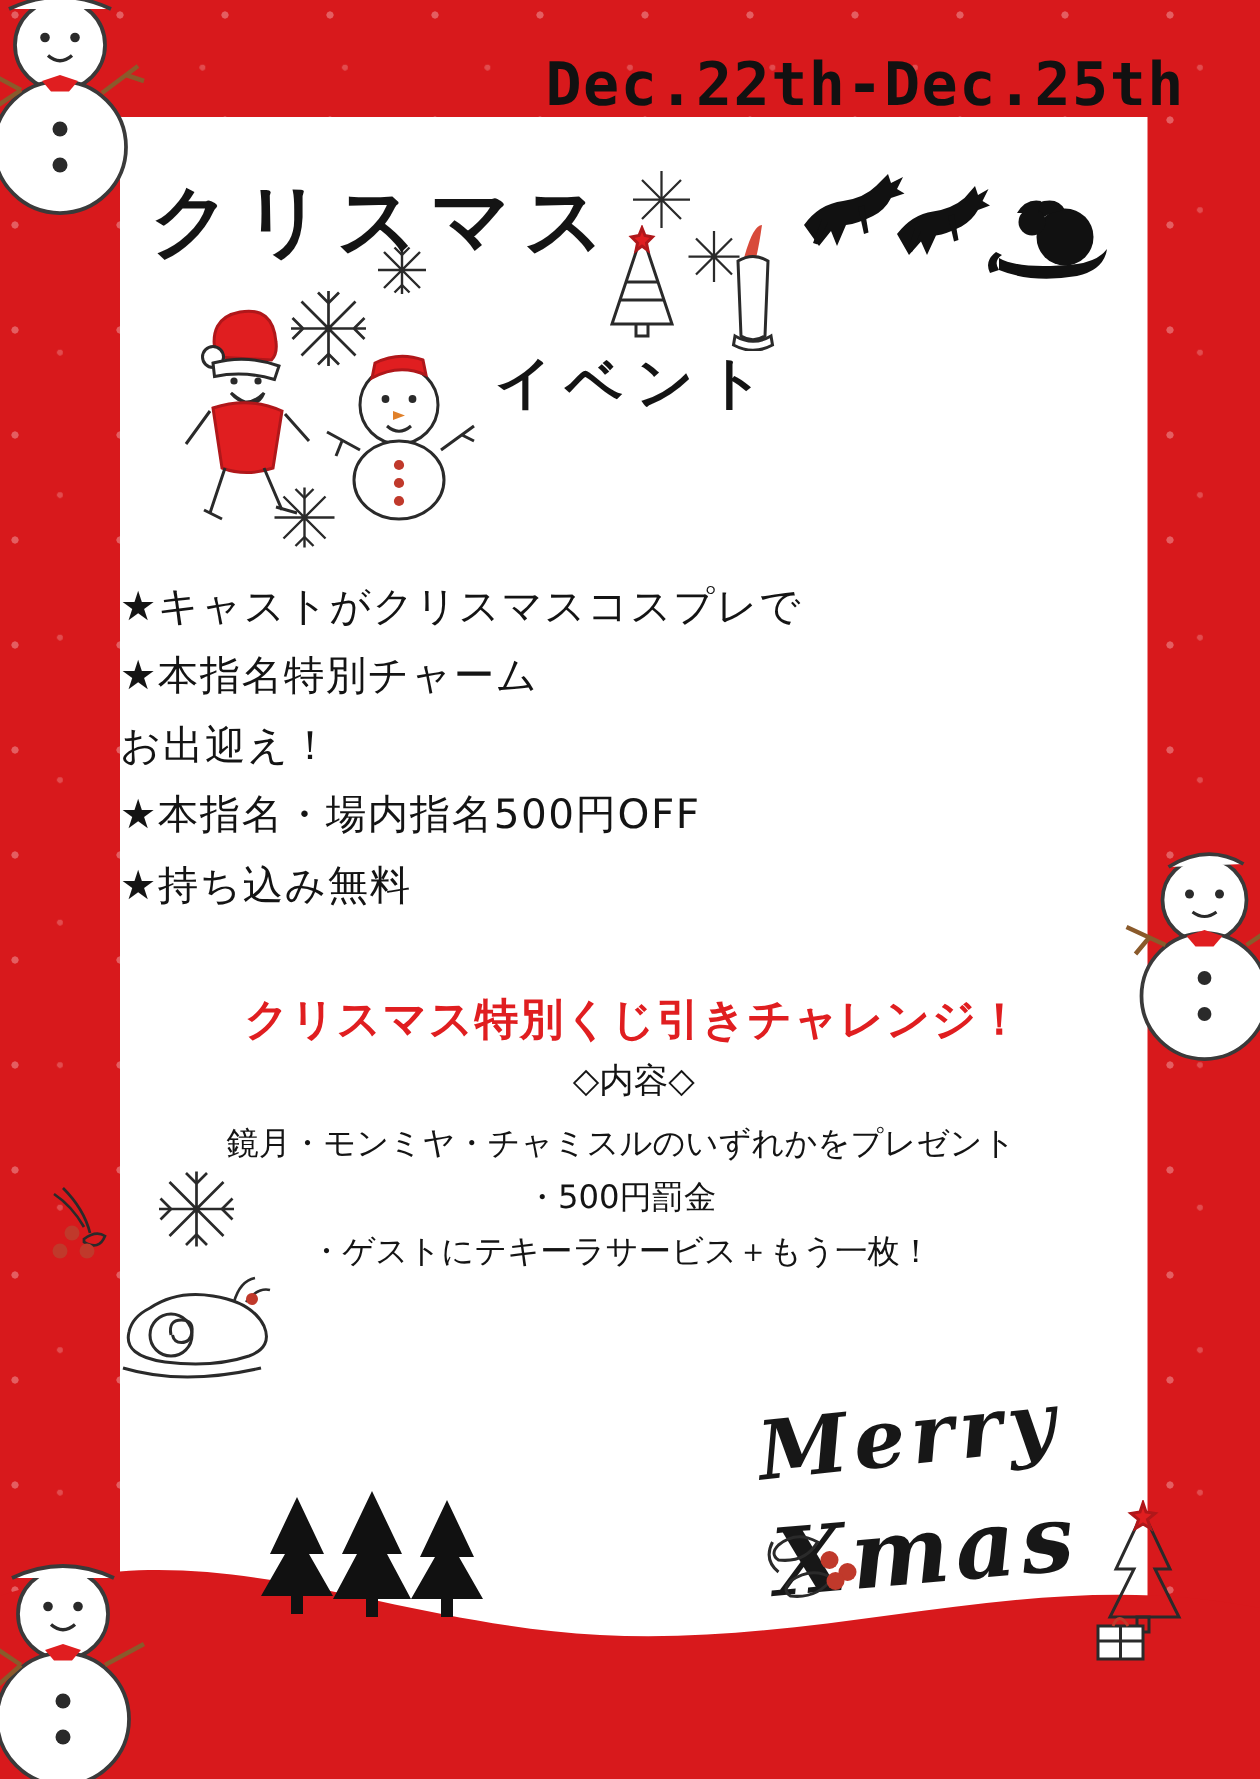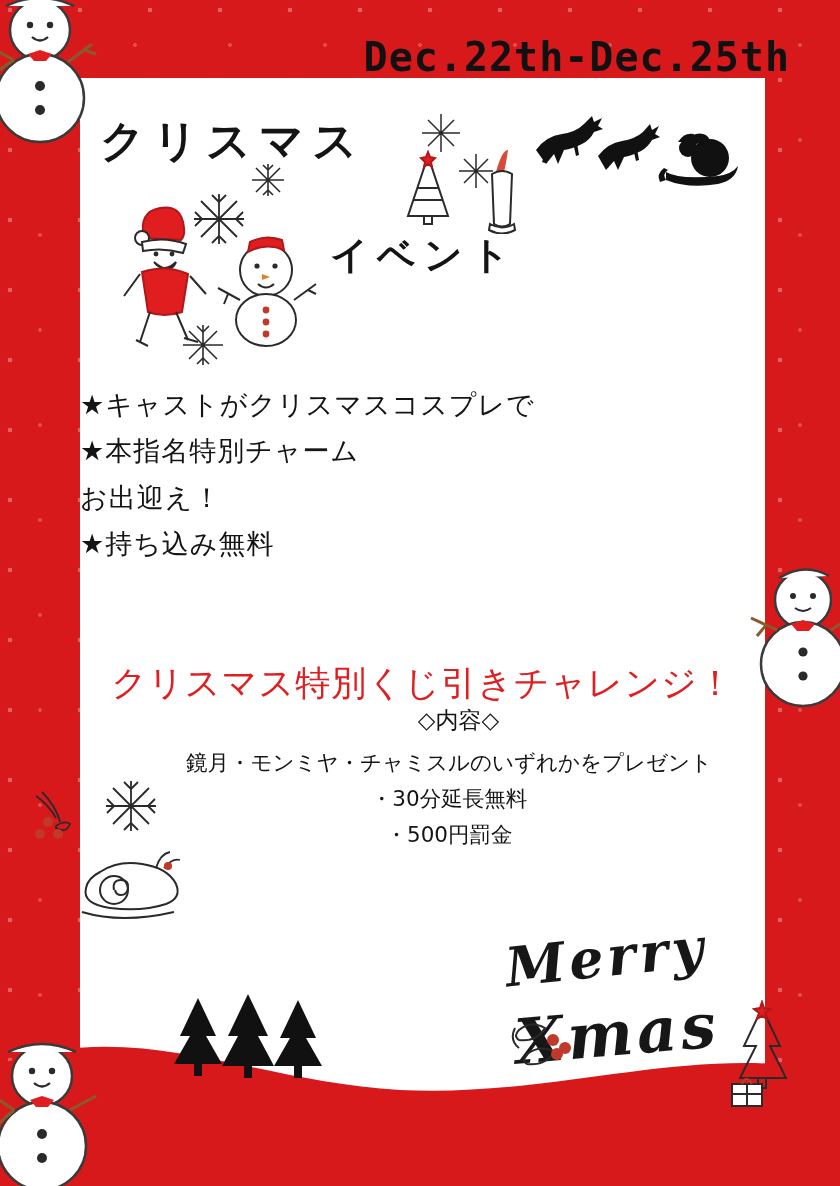--- a/index.html
+++ b/index.html
@@ -65,21 +65,21 @@
     color: #111111;
     z-index: 12;
   }
 
   
   .title-line1 {
     position: absolute;
     left: 100px;
     top: 112px;
     font-family: "DejaVu Sans", sans-serif;
-    font-size: 44px;
+    font-size: 53px;
     font-weight: bold;
     letter-spacing: 8px;
     color: #141414;
     z-index: 6;
   }
   .title-line2 {
     position: absolute;
     left: 330px;
     top: 230px;
     font-family: "DejaVu Sans", sans-serif;
@@ -107,44 +107,42 @@
   }
 
   
   .lottery-head {
     position: absolute;
     left: 80px;
     top: 660px;
     width: 685px;
     text-align: center;
     font-family: "DejaVu Sans", sans-serif;
-    font-size: 35px;
-    font-weight: normal;
+    font-size: 29px;
+    font-weight: bold;
     letter-spacing: 1px;
     color: #e01e20;
   }
   .lottery-sub {
     position: absolute;
     left: 80px;
     top: 705px;
     width: 685px;
     text-align: center;
     font-family: "DejaVu Sans", sans-serif;
     font-size: 23px;
     color: #141414;
-    padding-left: 36px;
   }
   .lottery-items {
     position: absolute;
     left: 80px;
     top: 745px;
     width: 668px;
     text-align: center;
     color: #141414;
-    padding-left: 35px;
   }
   .lottery-items div {
     font-family: "DejaVu Sans", sans-serif;
     font-size: 21.5px;
     line-height: 1.68;
   }
 
   
   .merry {
     position: absolute;
@@ -355,29 +353,30 @@
       <circle cx="52" cy="88" r="3.4"></circle>
       <circle cx="52" cy="100" r="3.4"></circle>
       <circle cx="52" cy="112" r="3.4"></circle>
     </g>
   </svg>
 
   <div class="bullets">
     <div>★キャストがクリスマスコスプレで</div>
     <div>★本指名特別チャーム</div>
     <div>お出迎え！</div>
+    <div>★本指名・場内指名500円OFF</div>
     <div>★持ち込み無料</div>
   </div>
 
   <div class="lottery-head">クリスマス特別くじ引きチャレンジ！</div>
   <div class="lottery-sub">◇内容◇</div>
   <div class="lottery-items">
     <div>鏡月・モンミヤ・チャミスルのいずれかをプレゼント</div>
-    <div>・30分延長無料</div>
     <div>・500円罰金</div>
+    <div>・ゲストにテキーラサービス＋もう一枚！</div>
   </div>
 
   <svg class="deco" style="left:100px; top:775px;" width="62" height="62" viewBox="0 0 62 62">
     <g stroke="#2a2a2a" stroke-width="1.8" fill="none">
       <path d="M31,6 L31,56 M6,31 L56,31 M13,13 L49,49 M49,13 L13,49"></path>
       <path d="M31,14 l-7,-7 M31,14 l7,-7 M31,48 l-7,7 M31,48 l7,7
                M14,31 l-7,-7 M14,31 l-7,7 M48,31 l7,-7 M48,31 l7,7"></path>
     </g>
   </svg>
 

